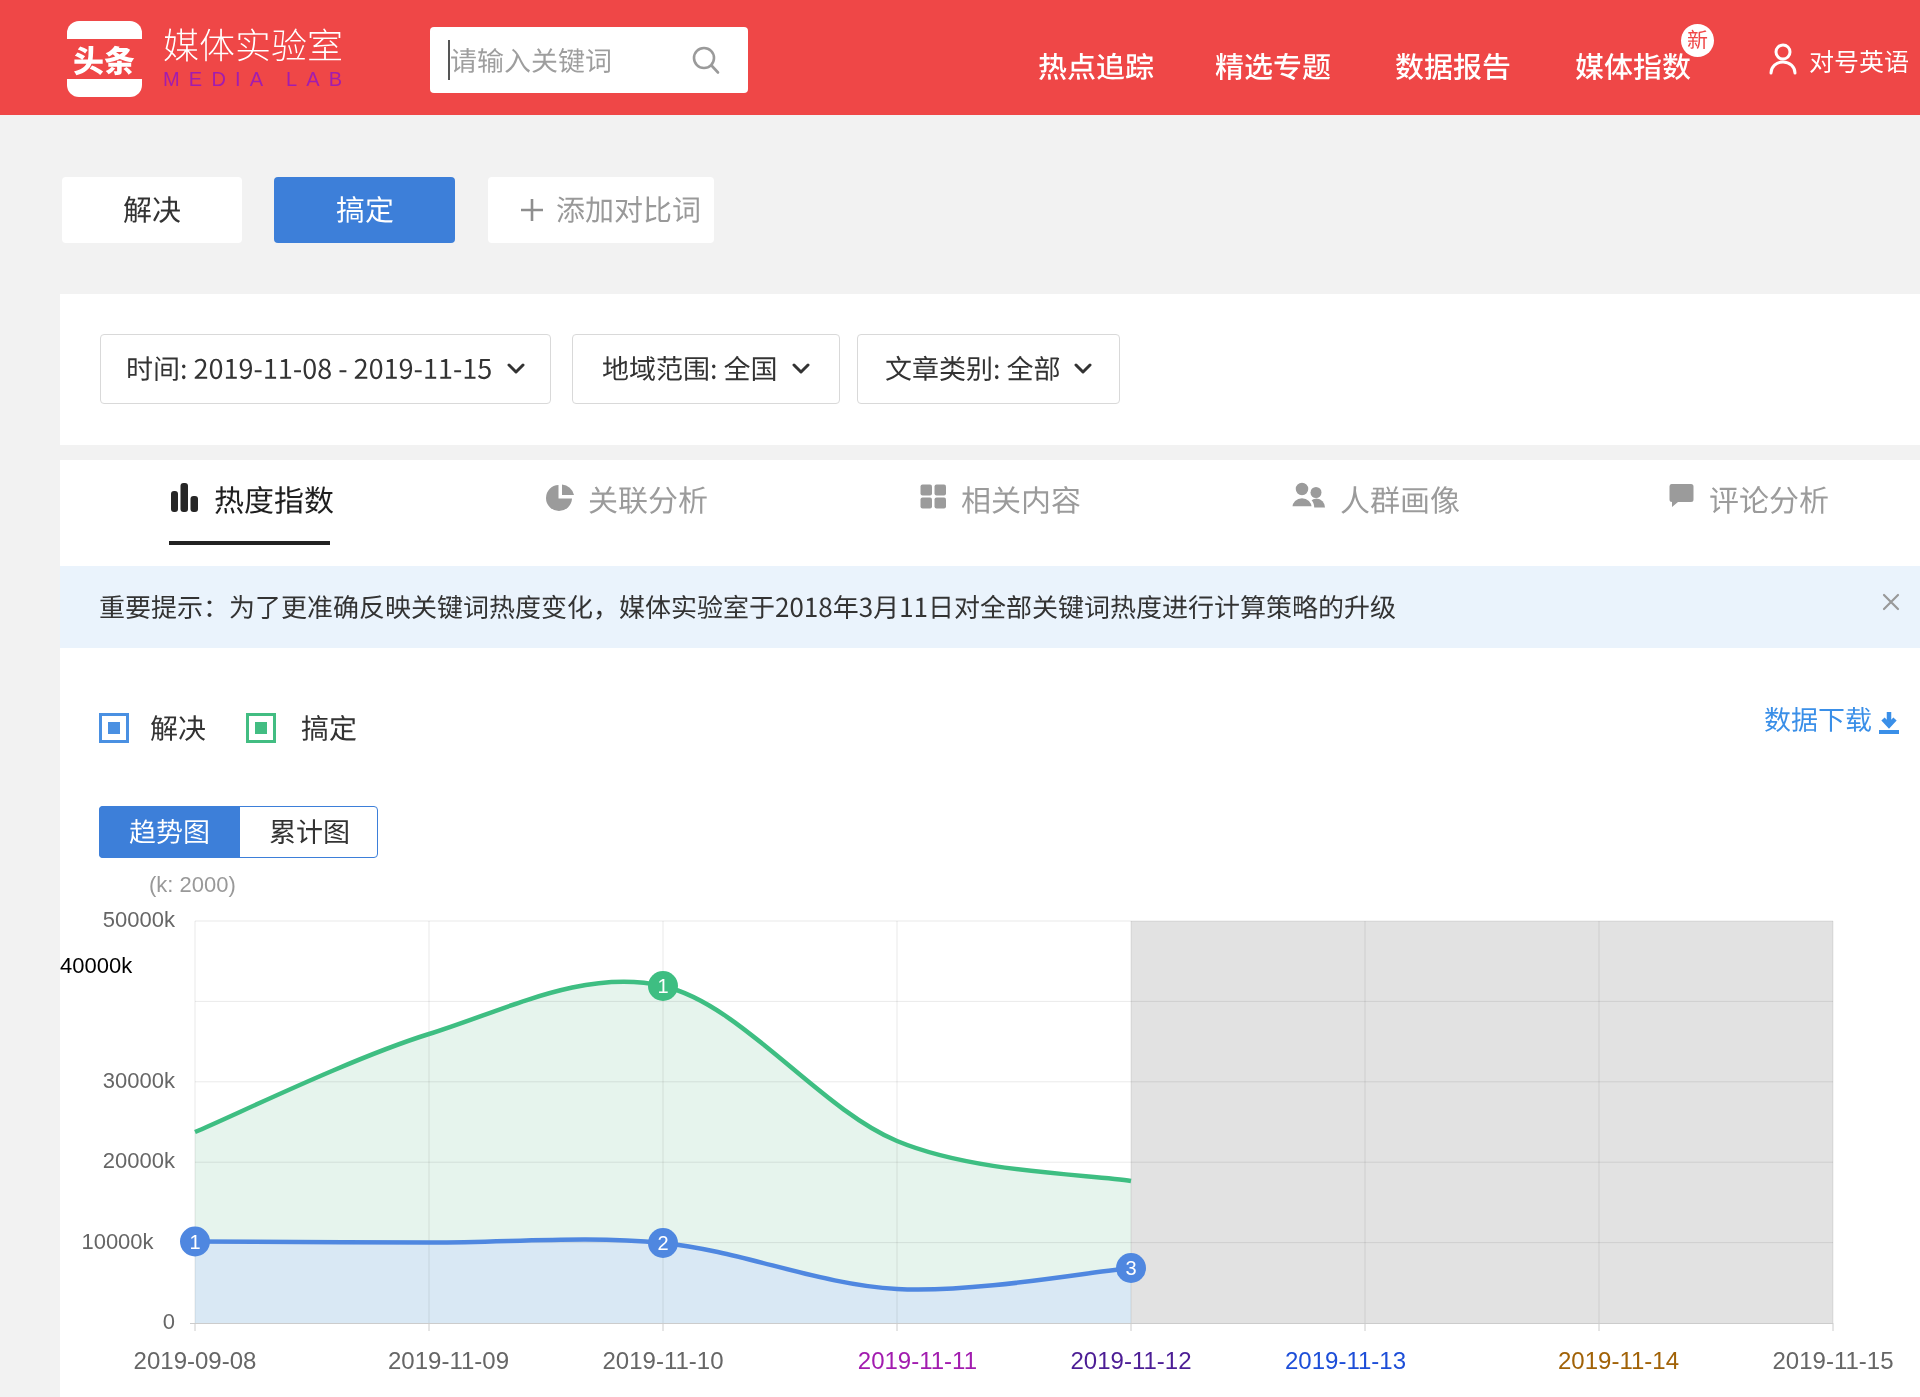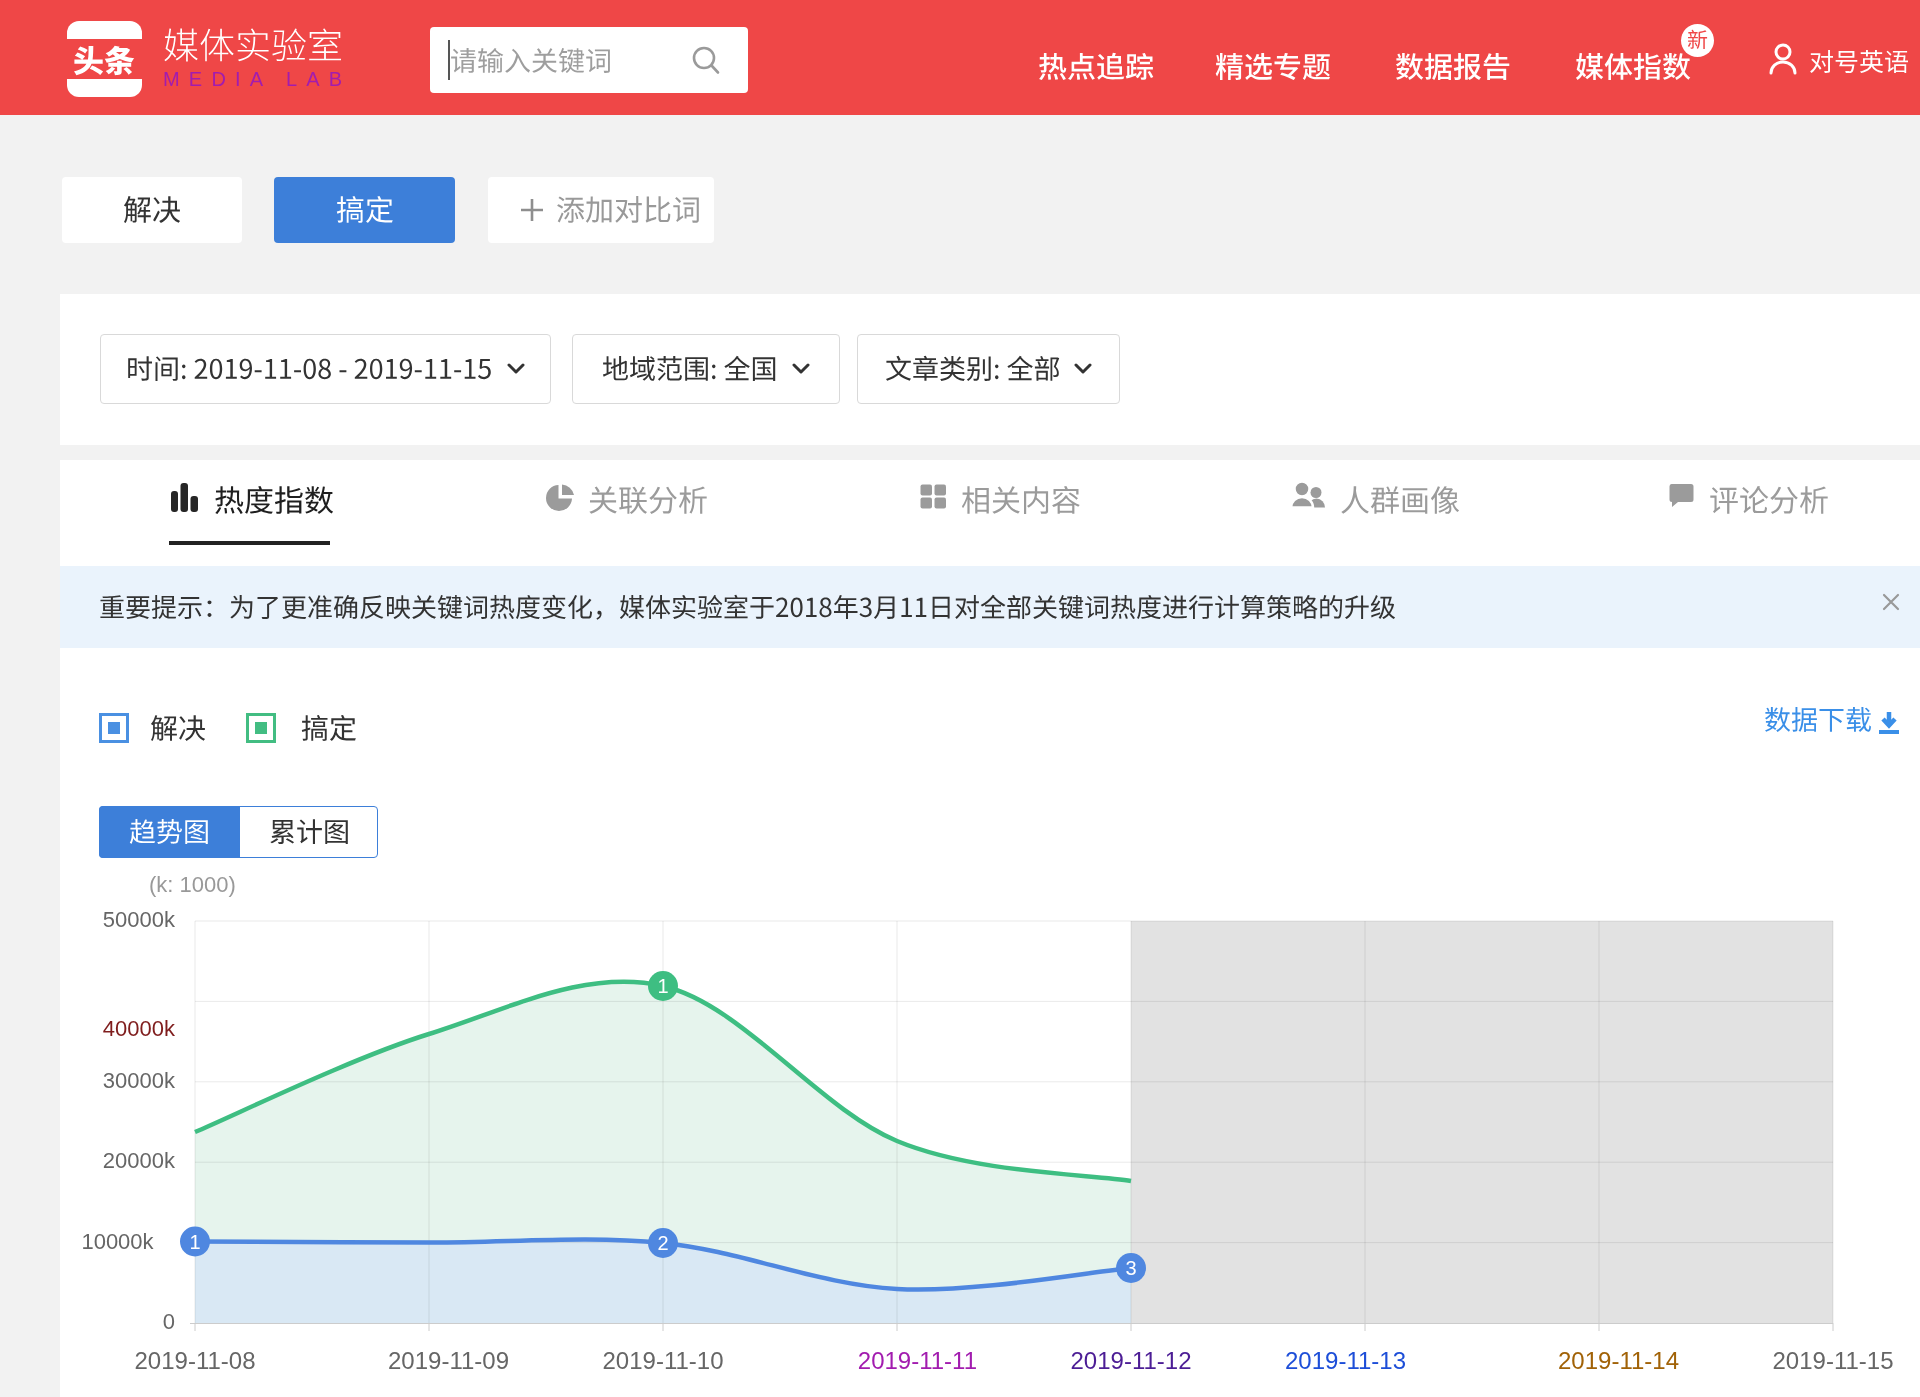--- a/index.html
+++ b/index.html
@@ -152,43 +152,43 @@
     <path d="M2 22 H22" stroke="#3a8fe8" stroke-width="4"></path>
   </svg>
 <div style="position:absolute;left:99px;top:806px;width:279px;height:52px;border:1px solid #3d7fd9;border-radius:4px;box-sizing:border-box;background:#fff"></div>
 <div style="position:absolute;left:99px;top:806px;width:141px;height:52px;background:#3d7fd9;border-radius:4px 0 0 4px"></div>
 <svg style="position:absolute;left:129px;top:818.4px;overflow:visible" width="83" height="39" viewBox="0 -23.76 83 39">
     <path d="M16.6 -18.4H21.1C20.6 -17.3 19.9 -15.8 19.2 -14.6H14.1C15.1 -15.8 15.9 -17.1 16.6 -18.4ZM14.2 -9.9V-8.2H22.3V-5.2H13.3V-3.3H24.3V-14.6H21.3C22.2 -16.3 23.0 -18.2 23.7 -19.8L22.4 -20.2L22.1 -20.1H17.3C17.6 -20.7 17.8 -21.4 18.0 -22.0L16.1 -22.3C15.4 -20.0 14.0 -17.1 11.9 -15.0C12.4 -14.7 13.0 -14.2 13.4 -13.8L13.9 -14.3V-12.7H22.3V-9.9ZM2.9 -10.3C2.8 -5.6 2.6 -1.6 0.8 1.0C1.3 1.2 2.1 1.9 2.4 2.2C3.3 0.6 3.9 -1.4 4.3 -3.6C6.6 0.6 10.5 1.3 16.3 1.3H25.4C25.5 0.8 25.8 -0.2 26.2 -0.6C24.6 -0.6 17.6 -0.6 16.3 -0.6C13.3 -0.6 10.9 -0.8 8.9 -1.6V-6.8H12.5V-8.5H8.9V-12.2H12.6V-14.1H8.4V-17.2H12.0V-19.0H8.4V-22.7H6.5V-19.0H2.3V-17.2H6.5V-14.1H1.4V-12.2H7.0V-2.8C6.0 -3.7 5.2 -4.9 4.6 -6.4C4.7 -7.6 4.8 -8.9 4.8 -10.2Z M32.8 -22.7V-20.0H28.7V-18.2H32.8V-15.6L28.3 -14.9L28.7 -13.0L32.8 -13.7V-11.3C32.8 -11.0 32.7 -10.9 32.3 -10.9C32.0 -10.9 30.8 -10.9 29.6 -11.0C29.8 -10.5 30.1 -9.7 30.2 -9.3C31.9 -9.2 33.0 -9.3 33.7 -9.6C34.5 -9.8 34.6 -10.3 34.6 -11.3V-14.1L38.3 -14.7L38.3 -16.5L34.6 -15.9V-18.2H38.2V-20.0H34.6V-22.7ZM38.5 -9.4C38.4 -8.8 38.3 -8.2 38.1 -7.6H29.5V-5.8H37.6C36.4 -2.9 34.0 -0.7 28.2 0.4C28.6 0.9 29.1 1.7 29.3 2.2C35.8 0.7 38.5 -2.0 39.7 -5.8H48.1C47.7 -2.2 47.3 -0.7 46.7 -0.2C46.4 0.1 46.1 0.1 45.5 0.1C44.9 0.1 43.1 0.1 41.3 -0.1C41.7 0.4 42.0 1.2 42.0 1.8C43.7 1.9 45.4 1.9 46.2 1.8C47.2 1.8 47.8 1.6 48.4 1.1C49.2 0.3 49.7 -1.8 50.2 -6.7C50.2 -6.9 50.3 -7.6 50.3 -7.6H40.3C40.4 -8.2 40.5 -8.8 40.6 -9.4H39.1C40.9 -10.3 42.1 -11.4 42.9 -12.9C44.1 -12.0 45.3 -11.2 46.0 -10.5L47.1 -12.1C46.3 -12.8 45.0 -13.7 43.7 -14.6C44.0 -15.7 44.3 -16.9 44.4 -18.3H47.8C47.7 -12.8 47.9 -9.4 50.7 -9.4C52.1 -9.4 52.8 -10.2 53.0 -12.9C52.5 -13.0 51.8 -13.3 51.4 -13.6C51.4 -11.8 51.2 -11.2 50.7 -11.2C49.6 -11.2 49.5 -14.2 49.7 -20.0H44.6L44.7 -22.7H42.8L42.7 -20.0H38.7V-18.3H42.6C42.4 -17.3 42.3 -16.4 42.0 -15.6L39.7 -17.0L38.6 -15.6C39.5 -15.1 40.4 -14.5 41.3 -13.9C40.6 -12.6 39.4 -11.5 37.6 -10.7C38.0 -10.4 38.4 -9.9 38.7 -9.4Z M64.1 -7.5C66.3 -7.1 69.0 -6.1 70.6 -5.4L71.4 -6.8C69.9 -7.5 67.1 -8.3 65.0 -8.8ZM61.4 -4.1C65.2 -3.6 69.8 -2.6 72.4 -1.6L73.3 -3.2C70.7 -4.0 66.0 -5.1 62.4 -5.5ZM56.3 -21.5V2.2H58.2V1.0H76.7V2.2H78.8V-21.5ZM58.2 -0.8V-19.7H76.7V-0.8ZM65.2 -19.1C63.8 -16.9 61.5 -14.8 59.2 -13.4C59.6 -13.1 60.3 -12.5 60.6 -12.2C61.4 -12.7 62.3 -13.4 63.1 -14.1C63.9 -13.3 64.9 -12.4 66.0 -11.7C63.7 -10.6 61.1 -9.8 58.7 -9.3C59.0 -9.0 59.5 -8.2 59.7 -7.7C62.3 -8.3 65.2 -9.3 67.7 -10.7C70.0 -9.5 72.5 -8.6 75.1 -8.0C75.3 -8.5 75.8 -9.2 76.2 -9.5C73.8 -10.0 71.5 -10.7 69.4 -11.7C71.4 -13.0 73.1 -14.5 74.2 -16.4L73.1 -17.0L72.8 -17.0H65.8C66.2 -17.5 66.6 -18.0 66.9 -18.5ZM64.2 -15.2 64.4 -15.4H71.4C70.4 -14.3 69.1 -13.4 67.7 -12.6C66.3 -13.3 65.1 -14.2 64.2 -15.2Z" fill="#fff"></path>
   </svg>
 <svg style="position:absolute;left:268.5px;top:818.4px;overflow:visible" width="83" height="39" viewBox="0 -23.76 83 39">
     <path d="M16.8 -2.3C19.1 -1.2 22.1 0.5 23.5 1.7L25.1 0.5C23.5 -0.7 20.5 -2.3 18.3 -3.4ZM7.6 -3.4C6.0 -2.0 3.6 -0.6 1.4 0.2C1.8 0.6 2.6 1.2 2.9 1.6C5.0 0.6 7.7 -1.1 9.4 -2.6ZM5.7 -16.4H12.5V-14.1H5.7ZM14.4 -16.4H21.5V-14.1H14.4ZM5.7 -20.1H12.5V-17.9H5.7ZM14.4 -20.1H21.5V-17.9H14.4ZM4.6 -8.0C5.2 -8.2 5.9 -8.3 11.0 -8.6C8.9 -7.6 7.1 -6.9 6.2 -6.6C4.7 -6.1 3.6 -5.8 2.7 -5.7C2.9 -5.2 3.2 -4.3 3.2 -3.9C4.0 -4.2 5.0 -4.2 12.5 -4.6V-0.1C12.5 0.2 12.4 0.3 12.1 0.3C11.7 0.4 10.4 0.4 9.0 0.3C9.3 0.8 9.7 1.6 9.8 2.2C11.6 2.2 12.8 2.2 13.6 1.9C14.4 1.6 14.7 1.1 14.7 -0.0V-4.7L21.6 -5.1C22.2 -4.5 22.7 -3.9 23.1 -3.4L24.5 -4.6C23.5 -6.0 21.3 -8.1 19.4 -9.5L17.9 -8.5C18.6 -7.9 19.4 -7.3 20.1 -6.6L9.0 -6.1C12.4 -7.4 15.8 -9.0 19.2 -10.9L17.7 -12.2C16.6 -11.5 15.5 -10.9 14.4 -10.3L8.4 -10.0C9.7 -10.7 11.1 -11.6 12.4 -12.5H23.5V-21.8H3.8V-12.5H9.5C8.0 -11.5 6.5 -10.6 5.9 -10.4C5.2 -10.0 4.6 -9.8 4.1 -9.8C4.3 -9.3 4.6 -8.4 4.6 -8.0Z M30.7 -20.9C32.2 -19.7 34.1 -17.8 35.0 -16.7L36.3 -18.2C35.4 -19.3 33.5 -21.0 32.0 -22.2ZM28.2 -14.2V-12.2H32.5V-2.5C32.5 -1.4 31.7 -0.5 31.2 -0.2C31.6 0.2 32.1 1.1 32.3 1.6C32.7 1.1 33.5 0.5 38.6 -3.1C38.4 -3.5 38.0 -4.4 37.9 -4.9L34.6 -2.6V-14.2ZM43.9 -22.6V-13.7H37.0V-11.6H43.9V2.2H46.0V-11.6H52.9V-13.7H46.0V-22.6Z M64.1 -7.5C66.3 -7.1 69.0 -6.1 70.6 -5.4L71.4 -6.8C69.9 -7.5 67.1 -8.3 65.0 -8.8ZM61.4 -4.1C65.2 -3.6 69.8 -2.6 72.4 -1.6L73.3 -3.2C70.7 -4.0 66.0 -5.1 62.4 -5.5ZM56.3 -21.5V2.2H58.2V1.0H76.7V2.2H78.8V-21.5ZM58.2 -0.8V-19.7H76.7V-0.8ZM65.2 -19.1C63.8 -16.9 61.5 -14.8 59.2 -13.4C59.6 -13.1 60.3 -12.5 60.6 -12.2C61.4 -12.7 62.3 -13.4 63.1 -14.1C63.9 -13.3 64.9 -12.4 66.0 -11.7C63.7 -10.6 61.1 -9.8 58.7 -9.3C59.0 -9.0 59.5 -8.2 59.7 -7.7C62.3 -8.3 65.2 -9.3 67.7 -10.7C70.0 -9.5 72.5 -8.6 75.1 -8.0C75.3 -8.5 75.8 -9.2 76.2 -9.5C73.8 -10.0 71.5 -10.7 69.4 -11.7C71.4 -13.0 73.1 -14.5 74.2 -16.4L73.1 -17.0L72.8 -17.0H65.8C66.2 -17.5 66.6 -18.0 66.9 -18.5ZM64.2 -15.2 64.4 -15.4H71.4C70.4 -14.3 69.1 -13.4 67.7 -12.6C66.3 -13.3 65.1 -14.2 64.2 -15.2Z" fill="#333333"></path>
   </svg>
-<div style="position:absolute;left:149px;top:872px;font:22px 'Liberation Sans',sans-serif;color:#999">(k: 1000)</div>
+<div style="position:absolute;left:149px;top:872px;font:22px 'Liberation Sans',sans-serif;color:#999">(k: 2000)</div>
 <svg style="position:absolute;left:60px;top:895px" width="1860" height="460" viewBox="0 0 1860 460">
     <rect x="1071" y="26" width="702" height="402" fill="#e2e2e2"></rect>
     <path d="M135.0,237.0 C174.0,220.7 291.0,163.3 369.0,139.0 C447.0,114.7 525.0,73.2 603.0,91.0 C681.0,108.8 759.0,213.5 837.0,246.0 C915.0,278.5 1032.0,279.3 1071.0,286.0  L1071,428 L135,428 Z" fill="#e6f4ed" stroke="none"></path>
     <path d="M135.0,346.5 C174.0,346.7 291.0,347.2 369.0,347.5 C447.0,347.8 525.0,340.2 603.0,348.0 C681.0,355.8 759.0,389.8 837.0,394.0 C915.0,398.2 1032.0,376.5 1071.0,373.0  L1071,428 L135,428 Z" fill="#d9e8f4" stroke="none"></path>
     <path d="M135,26 V428 M369,26 V428 M603,26 V428 M837,26 V428 M1071,26 V428 M1305,26 V428 M1539,26 V428 M1773,26 V428 M135,26 H1773 M135,106.4 H1773 M135,186.8 H1773 M135,267.2 H1773 M135,347.6 H1773" stroke="rgba(0,0,0,0.085)" stroke-width="1" fill="none"></path>
     <path d="M130,428.5 H1773 M135,428 V436 M369,428 V436 M603,428 V436 M837,428 V436 M1071,428 V436 M1305,428 V436 M1539,428 V436 M1773,428 V436" stroke="#ccc" stroke-width="1" fill="none"></path>
     <path d="M135.0,237.0 C174.0,220.7 291.0,163.3 369.0,139.0 C447.0,114.7 525.0,73.2 603.0,91.0 C681.0,108.8 759.0,213.5 837.0,246.0 C915.0,278.5 1032.0,279.3 1071.0,286.0 " stroke="#3ebe82" stroke-width="4.5" fill="none"></path>
     <path d="M135.0,346.5 C174.0,346.7 291.0,347.2 369.0,347.5 C447.0,347.8 525.0,340.2 603.0,348.0 C681.0,355.8 759.0,389.8 837.0,394.0 C915.0,398.2 1032.0,376.5 1071.0,373.0 " stroke="#4f87e0" stroke-width="4.5" fill="none"></path>
     <circle cx="603" cy="91" r="15" fill="#3ebe82"></circle>
     <text x="603" y="98" text-anchor="middle" font-family="Liberation Sans,sans-serif" font-size="20" fill="#fff">1</text>
     <circle cx="135" cy="346.5" r="15" fill="#4f87e0"></circle>
     <text x="135" y="353.5" text-anchor="middle" font-family="Liberation Sans,sans-serif" font-size="20" fill="#fff">1</text>
     <circle cx="603" cy="348" r="15" fill="#4f87e0"></circle>
     <text x="603" y="355" text-anchor="middle" font-family="Liberation Sans,sans-serif" font-size="20" fill="#fff">2</text>
     <circle cx="1071" cy="373" r="15" fill="#4f87e0"></circle>
     <text x="1071" y="380" text-anchor="middle" font-family="Liberation Sans,sans-serif" font-size="20" fill="#fff">3</text>
   </svg>
 <div style="position:absolute;left:60px;top:907px;width:115px;text-align:right;font:22px 'Liberation Sans',sans-serif;color:#666">50000k</div>
-<div style="position:absolute;left:60px;top:1016px;width:115px;text-align:right;font:22px 'Liberation Sans',sans-serif;color:#7f1d1d">40000k</div>
+<div style="position:absolute;left:60px;top:953px;width:115px;text-align:left;font:22px 'Liberation Sans',sans-serif;color:#000000">40000k</div>
 <div style="position:absolute;left:60px;top:1068px;width:115px;text-align:right;font:22px 'Liberation Sans',sans-serif;color:#666">30000k</div>
 <div style="position:absolute;left:60px;top:1148px;width:115px;text-align:right;font:22px 'Liberation Sans',sans-serif;color:#666">20000k</div>
 <div style="position:absolute;left:60px;top:1229px;width:115px;text-align:center;font:22px 'Liberation Sans',sans-serif;color:#666">10000k</div>
 <div style="position:absolute;left:60px;top:1309px;width:115px;text-align:right;font:22px 'Liberation Sans',sans-serif;color:#666">0</div>
-<div style="position:absolute;left:115px;top:1347px;width:160px;text-align:center;font:24px 'Liberation Sans',sans-serif;color:#666">2019-11-08</div>
+<div style="position:absolute;left:115px;top:1347px;width:160px;text-align:center;font:24px 'Liberation Sans',sans-serif;color:#666">2019-09-08</div>
 <div style="position:absolute;left:349px;top:1347px;width:160px;text-align:right;font:24px 'Liberation Sans',sans-serif;color:#666">2019-11-09</div>
 <div style="position:absolute;left:583px;top:1347px;width:160px;text-align:center;font:24px 'Liberation Sans',sans-serif;color:#666">2019-11-10</div>
 <div style="position:absolute;left:817px;top:1347px;width:160px;text-align:right;font:24px 'Liberation Sans',sans-serif;color:#a21caf">2019-11-11</div>
 <div style="position:absolute;left:1051px;top:1347px;width:160px;text-align:center;font:24px 'Liberation Sans',sans-serif;color:#4c1d95">2019-11-12</div>
 <div style="position:absolute;left:1285px;top:1347px;width:160px;text-align:left;font:24px 'Liberation Sans',sans-serif;color:#1d4ed8">2019-11-13</div>
 <div style="position:absolute;left:1519px;top:1347px;width:160px;text-align:right;font:24px 'Liberation Sans',sans-serif;color:#a16207">2019-11-14</div>
 <div style="position:absolute;left:1753px;top:1347px;width:160px;text-align:center;font:24px 'Liberation Sans',sans-serif;color:#666">2019-11-15</div>
 </body></html>

